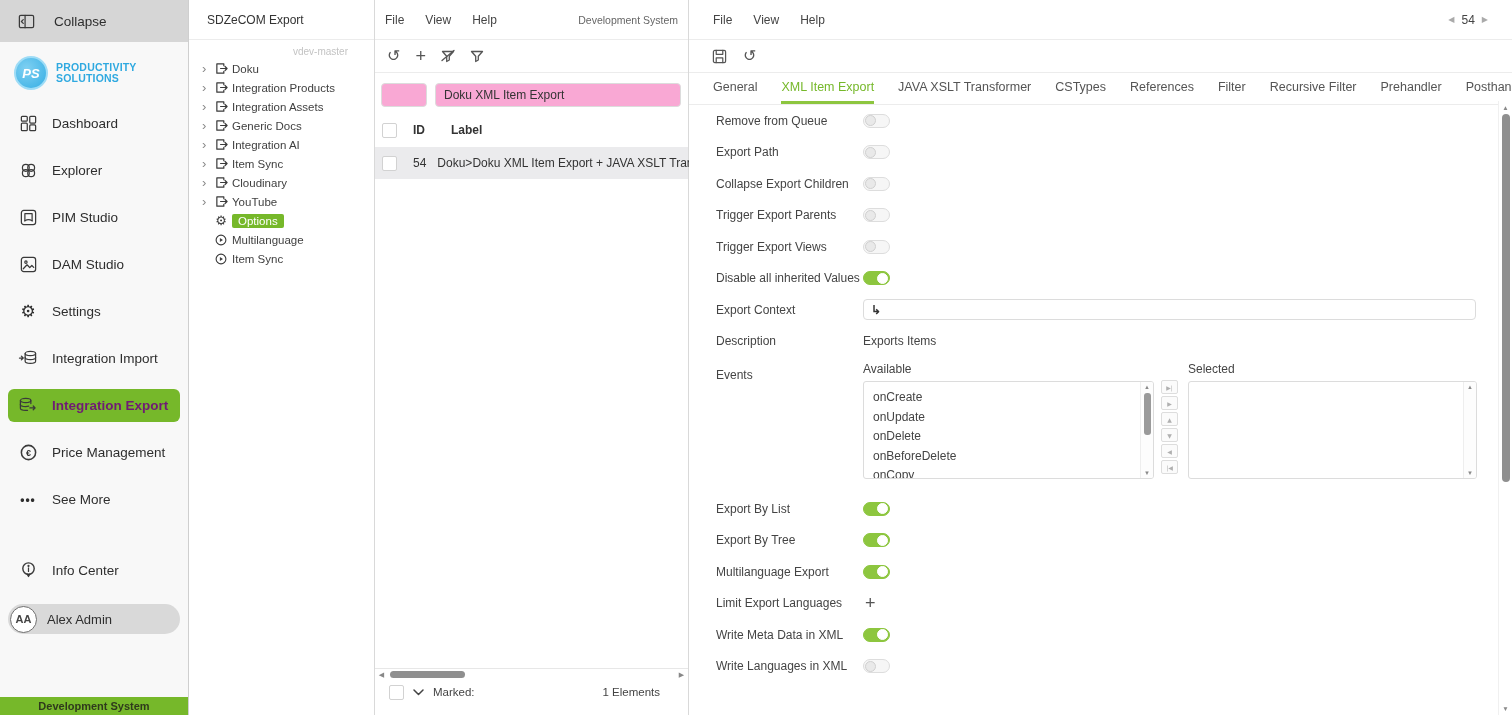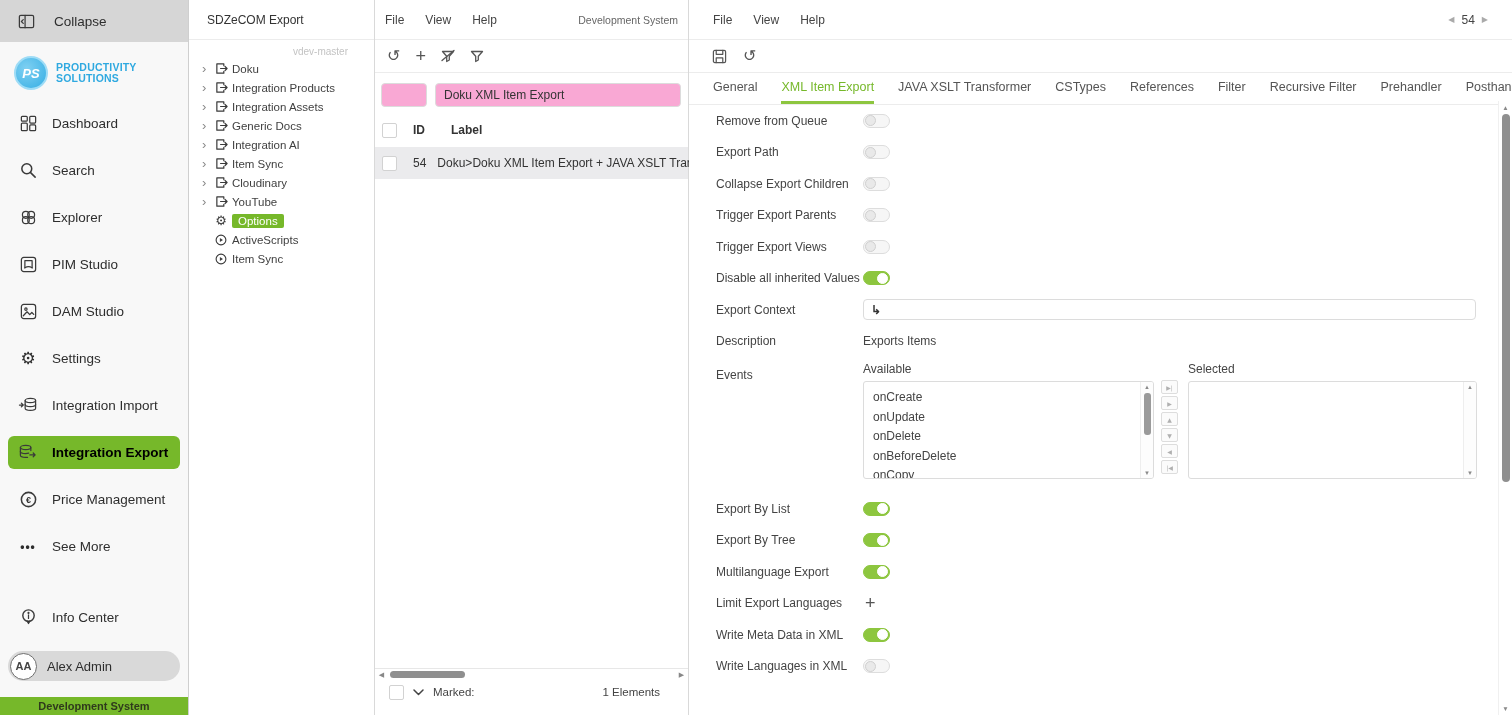--- a/index.html
+++ b/index.html
@@ -18,21 +18,21 @@
 
   
   #sidebar{position:absolute;left:0;top:0;width:189px;height:715px;background:#f8f8f8;border-right:1px solid #cfcfcf;}
   .collapse-bar{height:42px;background:#d6d6d6;display:flex;align-items:center;gap:18px;padding-left:17px;font-size:13.5px;color:#2e2e2e;cursor:pointer;text-align:right;}
   .logo-row{display:flex;align-items:center;gap:8px;padding:14px 0 6px 14px;}
   .logo-badge{width:34px;height:34px;border-radius:50%;background:radial-gradient(circle at 35% 35%,#7fd0f2,#35aee4);color:#fff;font-size:13px;font-weight:bold;font-style:italic;display:flex;align-items:center;justify-content:center;border:2px solid #9edcf6;}
   .logo-text{color:var(--blue);font-weight:bold;font-size:10.5px;line-height:11px;letter-spacing:.2px;}
   .nav{margin-top:4px;}
   .nav-item{height:47px;display:flex;align-items:center;gap:14px;padding:0 18px;font-size:13.5px;color:#2e2e2e;cursor:pointer;}
   .nav-item .ic{width:20px;display:flex;justify-content:center;}
-  .nav-item.active{background:var(--green);border-radius:6px;margin:0 8px;padding:0 10px;height:33px;font-weight:bold;color:#000000;margin-top:7px;margin-bottom:7px;}
+  .nav-item.active{background:var(--green);border-radius:6px;margin:0 8px;padding:0 10px;height:33px;font-weight:bold;color:#701a75;margin-top:7px;margin-bottom:7px;}
   .nav-gap{height:24px;}
   .glyph{font-size:17px;color:#2e2e2e;line-height:1;}
   .user-pill{margin:10px 8px 0 8px;height:30px;background:#d9d9d9;border-radius:15px;display:flex;align-items:center;gap:10px;padding-left:2px;cursor:pointer;}
   .avatar{width:27px;height:27px;border-radius:50%;background:#fff;border:1.5px solid #6f6f6f;display:flex;align-items:center;justify-content:center;font-size:11px;font-weight:bold;color:#444;}
   .user-name{font-size:13px;color:#2e2e2e;}
   .env-bar{position:absolute;bottom:0;left:0;width:100%;height:18px;background:var(--green);display:flex;align-items:center;justify-content:center;font-size:11px;font-weight:bold;color:#2f3a1c;}
 
   
   #tree-panel{position:absolute;left:189px;top:0;width:186px;height:715px;background:#fff;border-right:1px solid #d9d9d9;}
   .tree-title{height:40px;border-bottom:1px solid var(--border-light);display:flex;align-items:center;padding-left:18px;font-size:12px;color:#333;}
@@ -140,29 +140,20 @@
             <rect x="2.5" y="2.5" width="6.2" height="5" rx="1"></rect>
             <rect x="11.3" y="2.5" width="6.2" height="7" rx="1"></rect>
             <rect x="2.5" y="9.5" width="6.2" height="8" rx="1"></rect>
             <rect x="11.3" y="11.5" width="6.2" height="6" rx="1"></rect>
           </svg>
         </span>
       <span>Dashboard</span>
     </div>
     <div class="nav-item">
       <span class="ic">
-          <svg width="19" height="19" viewBox="0 0 20 20" class="stroke" style="stroke-width:1.6">
-            <circle cx="8.2" cy="8.2" r="5.2"></circle>
-            <line x1="12.2" y1="12.2" x2="17" y2="17"></line>
-          </svg>
-        </span>
-      <span>Search</span>
-    </div>
-    <div class="nav-item">
-      <span class="ic">
           <svg width="19" height="19" viewBox="0 0 20 20" class="stroke">
             <circle cx="7.2" cy="7.2" r="3.6"></circle>
             <circle cx="12.8" cy="7.2" r="3.6"></circle>
             <circle cx="7.2" cy="12.8" r="3.6"></circle>
             <circle cx="12.8" cy="12.8" r="3.6"></circle>
           </svg>
         </span>
       <span>Explorer</span>
     </div>
     <div class="nav-item">
@@ -340,21 +331,21 @@
       <span class="chip">Options</span>
     </div>
     <div class="tree-row">
       <span class="tree-indent"></span>
       <span class="tree-ic">
           <svg width="12" height="12" viewBox="0 0 14 14" class="stroke">
             <circle cx="7" cy="7" r="5.7"></circle>
             <path d="M5.7,4.7 L9.3,7 L5.7,9.3 Z" style="fill:#3f3f3f;stroke:none;"></path>
           </svg>
         </span>
-      <span>ActiveScripts</span>
+      <span>Multilanguage</span>
     </div>
     <div class="tree-row">
       <span class="tree-indent"></span>
       <span class="tree-ic">
           <svg width="12" height="12" viewBox="0 0 14 14" class="stroke">
             <circle cx="7" cy="7" r="5.7"></circle>
             <path d="M5.7,4.7 L9.3,7 L5.7,9.3 Z" style="fill:#3f3f3f;stroke:none;"></path>
           </svg>
         </span>
       <span>Item Sync</span>

